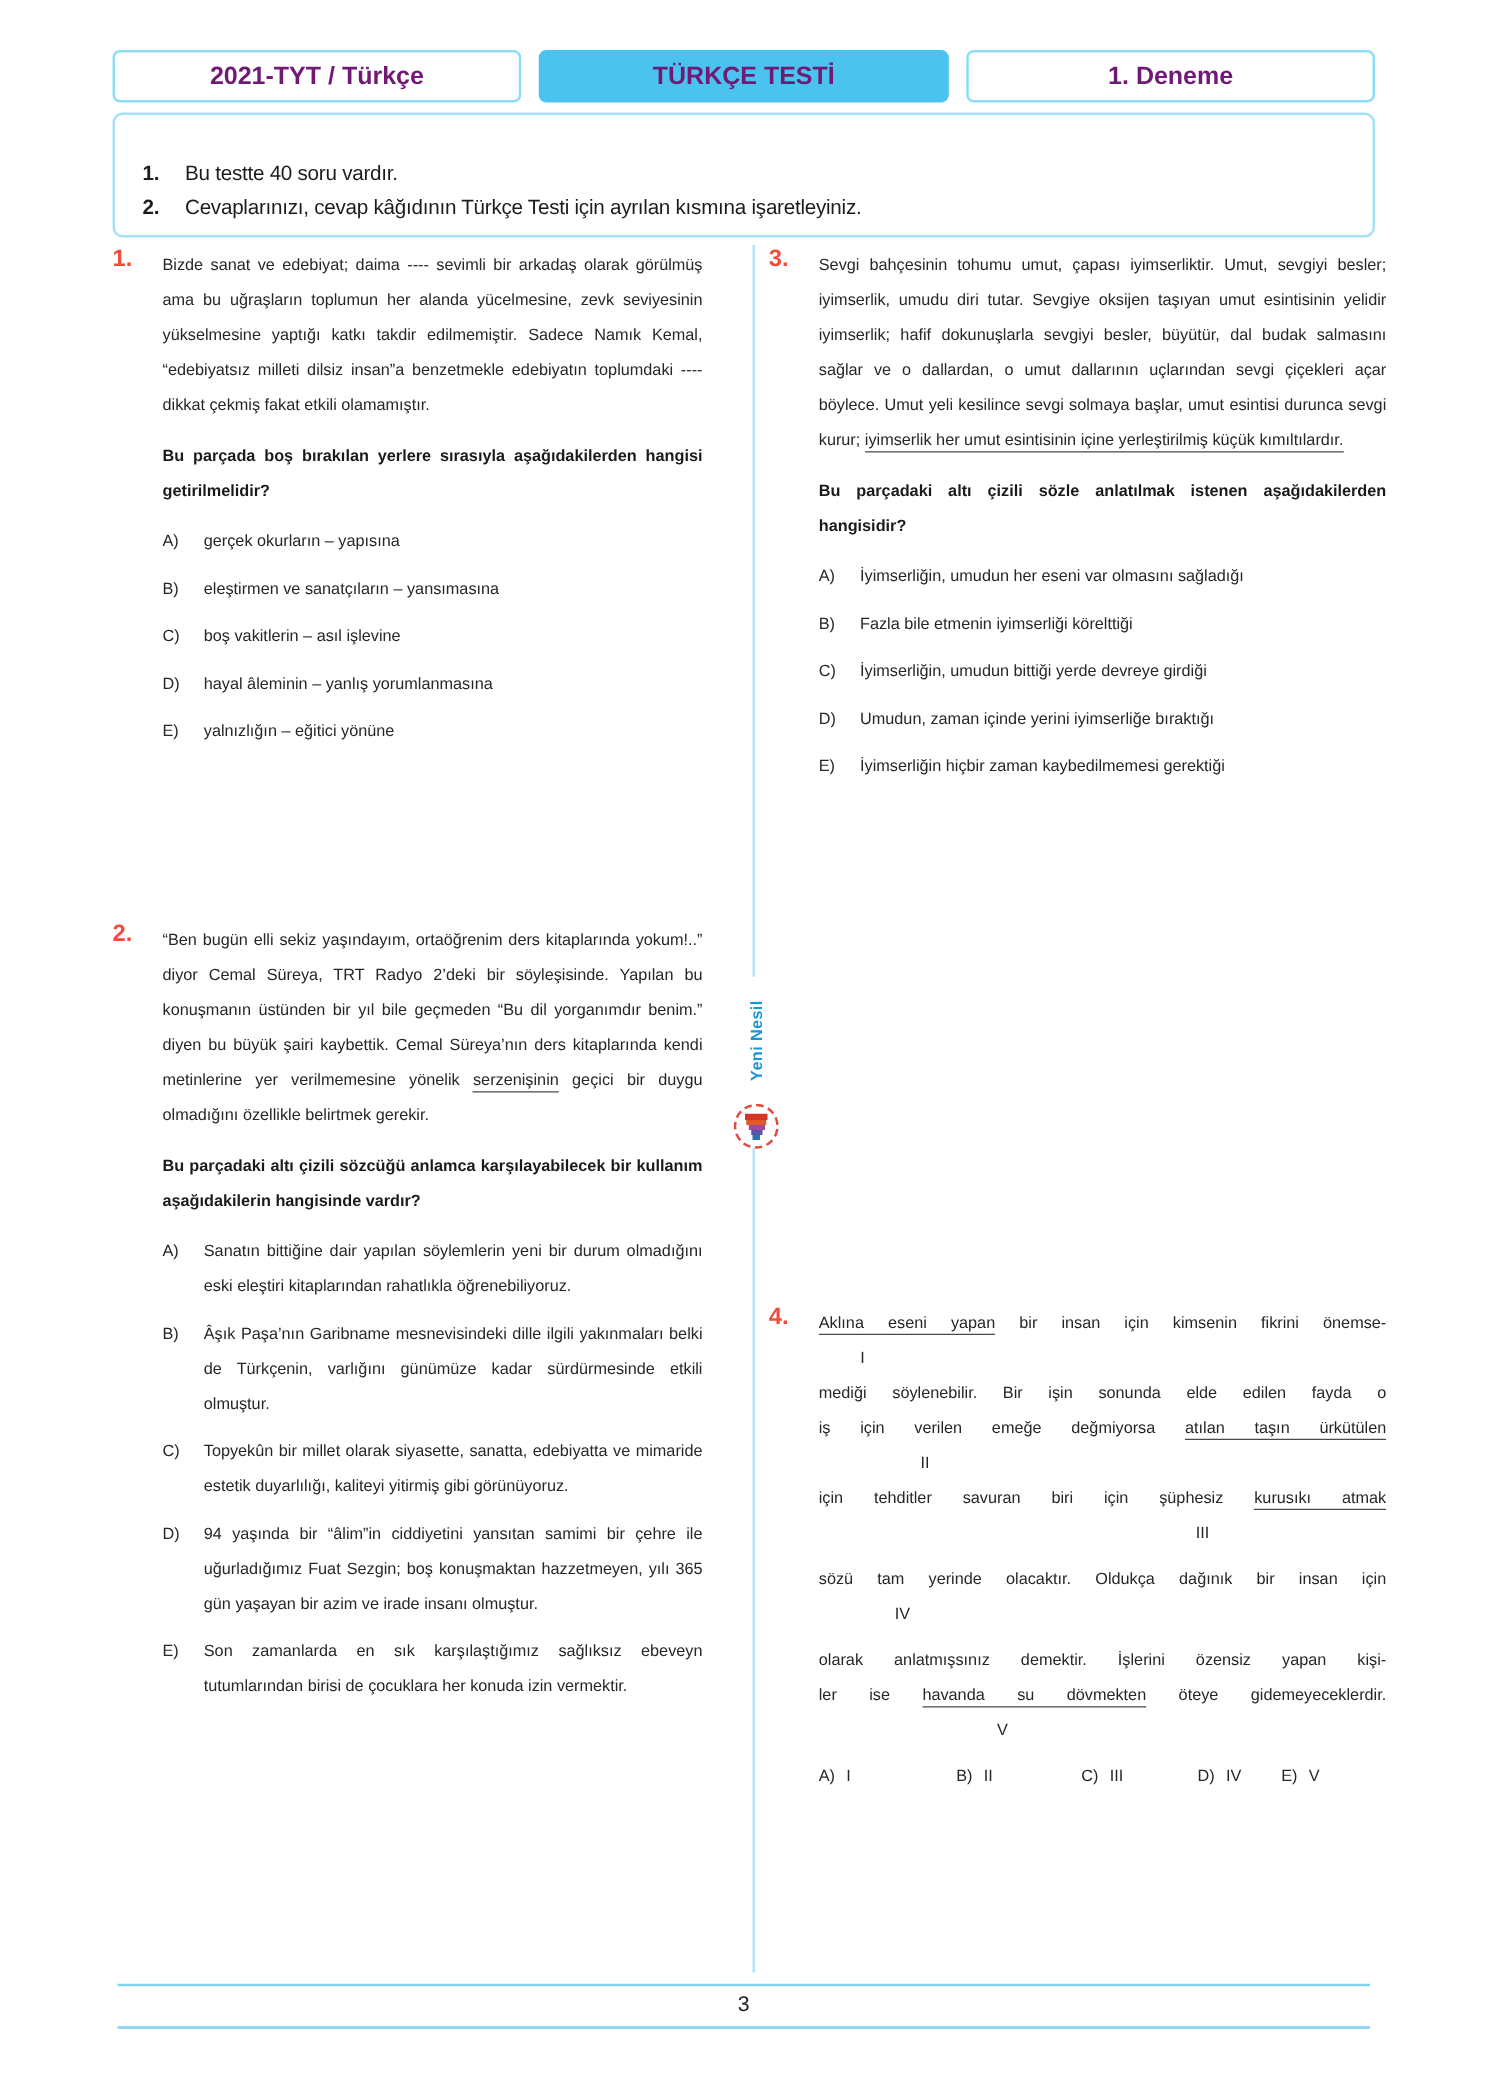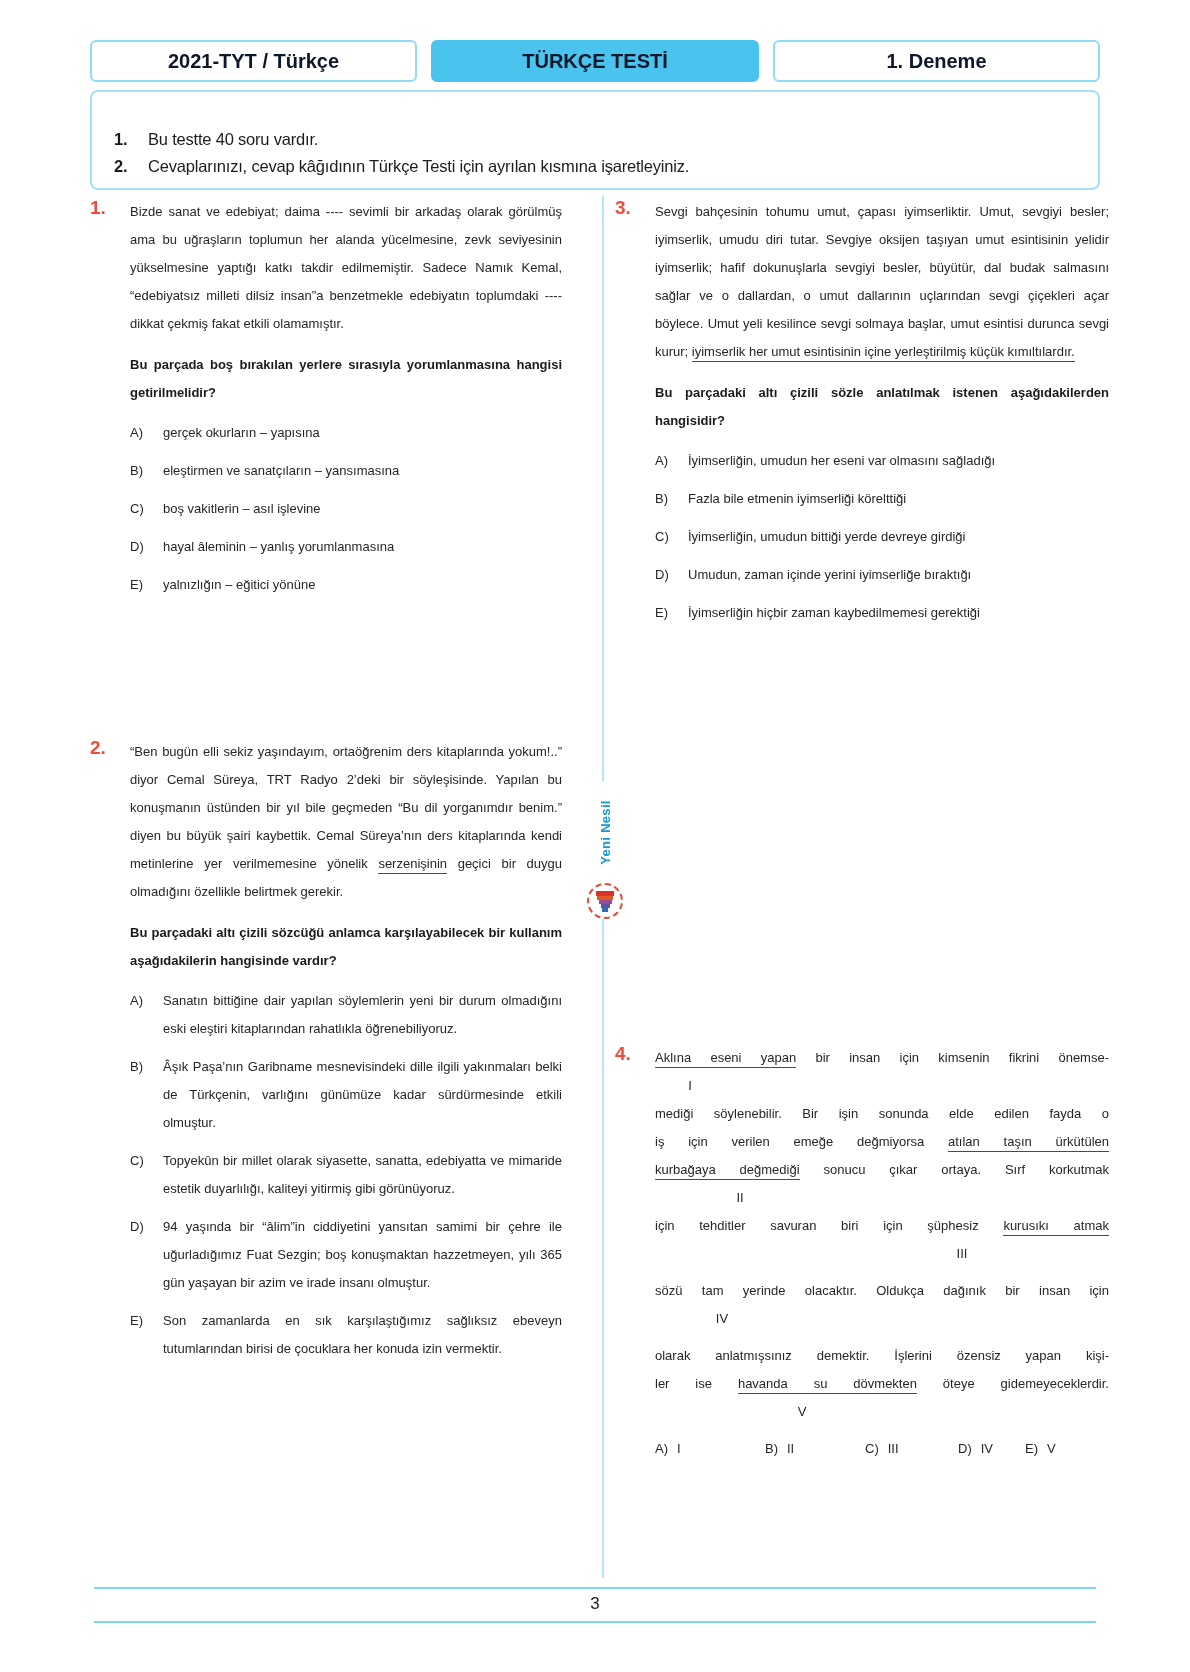--- a/index.html
+++ b/index.html
@@ -6,21 +6,21 @@
   .page {
     position:relative; width:1190px; height:1672px; background:#ffffff;
     color:#262626; font-family:"Liberation Sans", sans-serif; overflow:hidden;
   }
 
   
   .header { position:absolute; left:90px; top:40px; width:1010px; display:flex; gap:14px; }
   .hbox {
     flex:1; height:42px; border:2px solid #8edcf6; border-radius:6px; background:#fff;
     display:flex; align-items:center; justify-content:center;
-    font-weight:bold; font-size:20px; color:#0f172a; box-sizing:border-box;
+    font-weight:bold; font-size:20px; color:#701a75; box-sizing:border-box;
   }
   .hbox.fill { flex:0 0 328px; background:#4ac3ee; border-color:#4ac3ee; }
 
   
   .instructions {
     position:absolute; left:90px; top:90px; width:1010px; height:100px;
     border:2px solid #a6e0f6; border-radius:8px; box-sizing:border-box;
     padding:34px 20px 0 22px; background:#fff;
   }
   .instr { display:flex; font-size:16.5px; line-height:27px; letter-spacing:-0.2px; color:#1c1c1c; }
@@ -113,21 +113,21 @@
       <i class="bb2"></i>
       <i class="bb3"></i>
       <i class="bb4"></i>
       <i class="bb5"></i>
   </div>
 
   <div class="q" id="q1">
     <span class="qnum">1.</span>
     <div class="qbody">
       <p class="ptext">Bizde sanat ve edebiyat; daima ---- sevimli bir arkadaş olarak görülmüş ama bu uğraşların toplumun her alanda yücelmesine, zevk seviyesinin yükselmesine yaptığı katkı takdir edilmemiştir. Sadece Namık Kemal, “edebiyatsız milleti dilsiz insan”a benzetmekle edebiyatın toplumdaki ---- dikkat çekmiş fakat etkili olamamıştır.</p>
-      <p class="stem">Bu parçada boş bırakılan yerlere sırasıyla yorumlanmasına hangisi getirilmelidir?</p>
+      <p class="stem">Bu parçada boş bırakılan yerlere sırasıyla aşağıdakilerden hangisi getirilmelidir?</p>
       <div class="opts">
         <div class="opt"><span class="ol">A)</span><span>gerçek okurların – yapısına</span></div>
         <div class="opt"><span class="ol">B)</span><span>eleştirmen ve sanatçıların – yansımasına</span></div>
         <div class="opt"><span class="ol">C)</span><span>boş vakitlerin – asıl işlevine</span></div>
         <div class="opt"><span class="ol">D)</span><span>hayal âleminin – yanlış yorumlanmasına</span></div>
         <div class="opt"><span class="ol">E)</span><span>yalnızlığın – eğitici yönüne</span></div>
       </div>
     </div>
   </div>
 
@@ -161,21 +161,20 @@
     </div>
   </div>
 
   <div class="q" id="q4">
     <span class="qnum">4.</span>
     <div class="qbody">
       <div class="q4line"><span class="u">Aklına eseni yapan</span><span> bir insan için kimsenin fikrini önemse-</span></div>
       <div class="numline"><span style="margin-left:28px">I</span></div>
       <div class="q4line"><span>mediği söylenebilir. Bir işin sonunda elde edilen fayda o</span></div>
       <div class="q4line"><span>iş için verilen emeğe değmiyorsa </span><span class="u">atılan taşın ürkütülen</span></div>
-      <div class="q4line"><span class="u">kurbağaya değmediği</span><span> sonucu çıkar ortaya. Sırf korkutmak</span></div>
       <div class="numline"><span style="margin-left:78px">II</span></div>
       <div class="q4line"><span>için tehditler savuran biri için şüphesiz </span><span class="u">kurusıkı atmak</span></div>
       <div class="numline"><span style="margin-left:300px">III</span></div>
       <div class="q4line mt9"><span>sözü tam yerinde olacaktır. Oldukça dağınık bir insan için</span></div>
       <div class="numline"><span style="margin-left:60px">IV</span></div>
       <div class="q4line mt9"><span>olarak anlatmışsınız demektir. İşlerini özensiz yapan kişi-</span></div>
       <div class="q4line"><span>ler ise </span><span class="u">havanda su dövmekten</span><span> öteye gidemeyeceklerdir.</span></div>
       <div class="numline"><span style="margin-left:140px">V</span></div>
       <div class="q4opts">
         <span class="o" style="width:110px">

